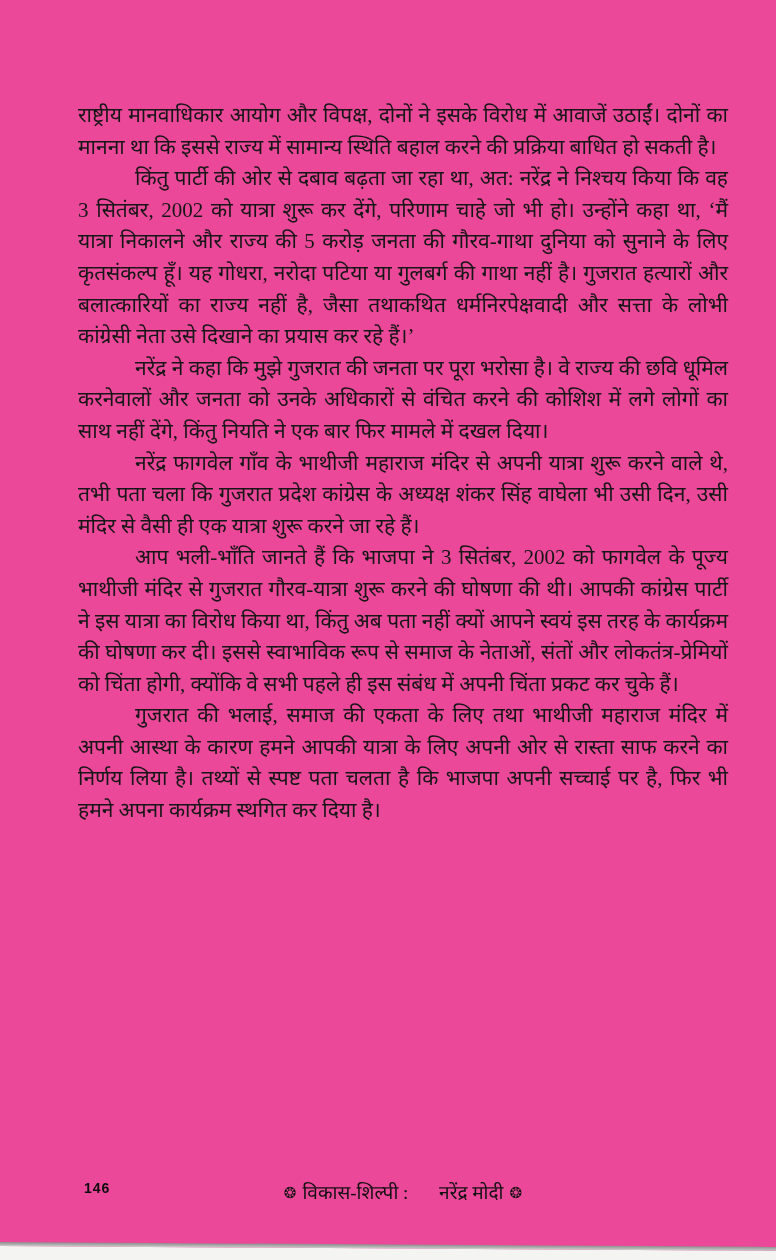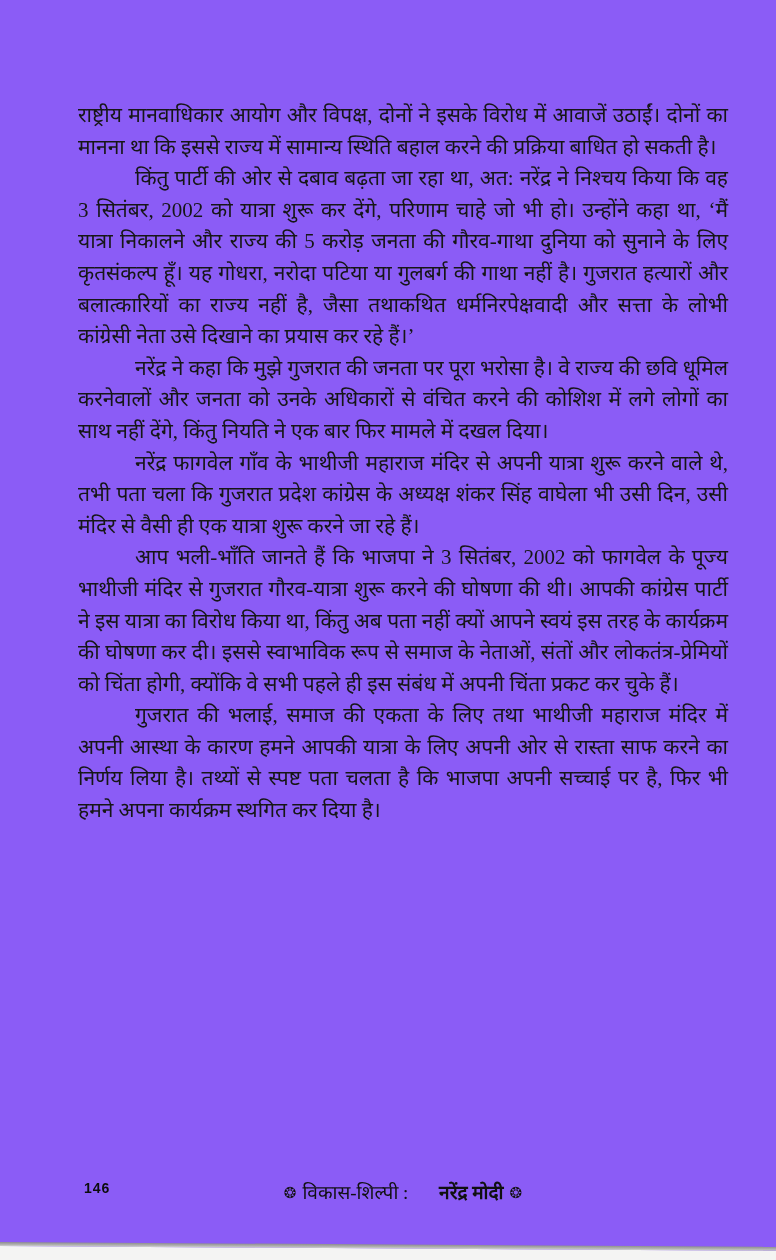--- a/index.html
+++ b/index.html
@@ -11,21 +11,21 @@
     height: 1260px;
     position: relative;
     background: #ffffff;
     overflow: hidden;
     font-family: "Liberation Serif", "DejaVu Serif", serif;
     color: #161616;
   }
   .page {
     position: absolute;
     inset: 0;
-    background: #8b5cf6;
+    background: #ec4899;
   }
   .text-block {
     position: absolute;
     top: 100px;
     left: 78px;
     width: 650px;
     font-size: 21px;
     line-height: 31.6px;
     text-align: justify;
   }
@@ -62,21 +62,21 @@
     font-size: 19px;
     color: #101010;
     white-space: nowrap;
   }
   .running-title .ornament {
     font-size: 15px;
     vertical-align: 1px;
     margin: 0 6px;
   }
   .running-title .title-bold {
-    font-weight: bold;
+    font-weight: normal;
     margin-left: 26px;
   }
   .scan-edge {
     position: absolute;
     left: 0;
     right: 0;
     bottom: 0;
     height: 26px;
     overflow: hidden;
   }

